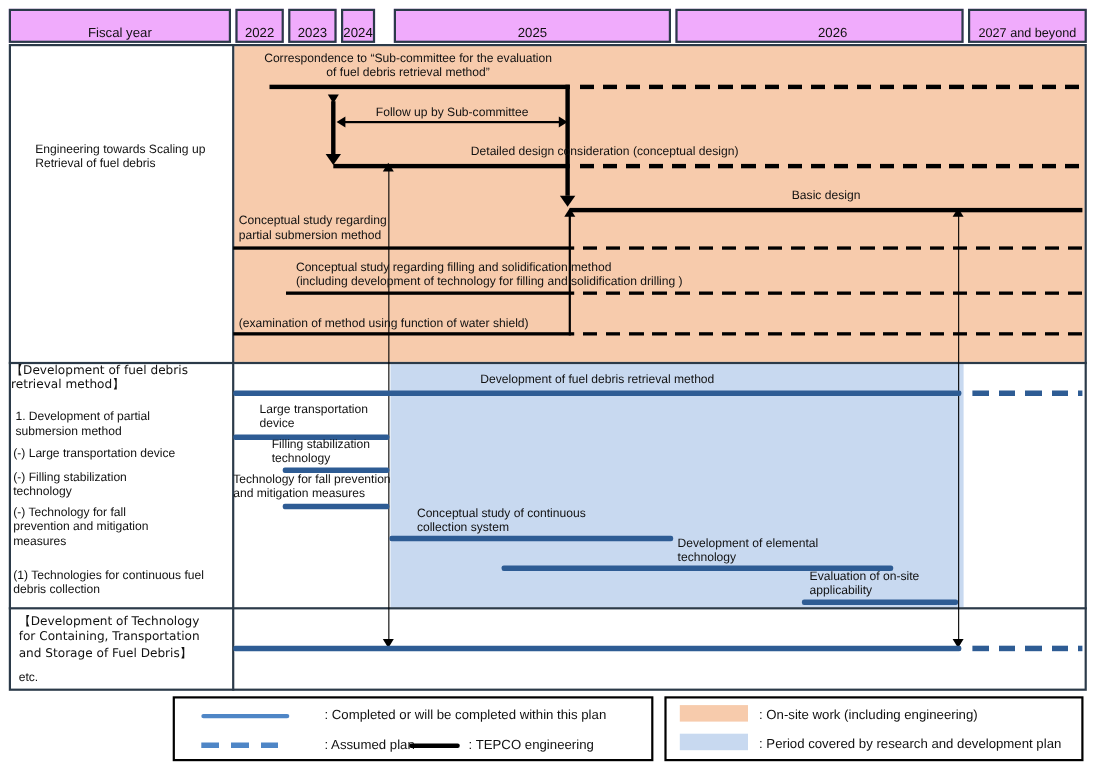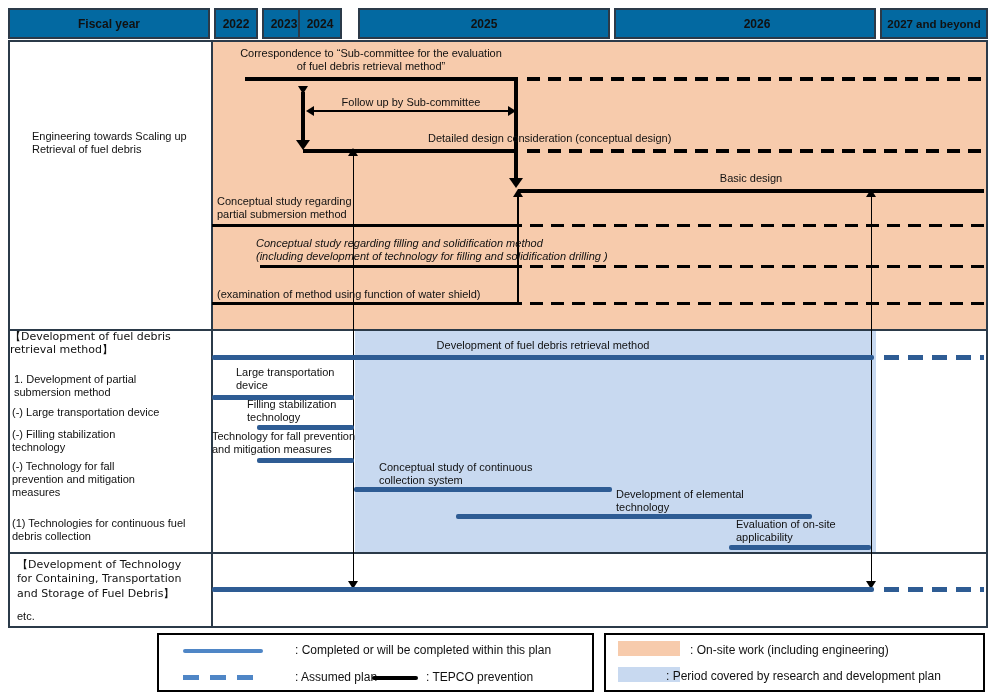--- a/index.html
+++ b/index.html
@@ -8,22 +8,22 @@
     --bar-navy:#2e5c94;
     --legend-blue:#4f86c6;
     --line-black:#000000;
     --frame:#2b3a49;
   }
   html,body{margin:0;padding:0;background:#fff;}
   .canvas{
     position:relative;width:996px;height:695px;background:#fff;
     font-family:"Liberation Sans","DejaVu Sans",sans-serif;color:#111;overflow:hidden;
   }
-  .cell{position:absolute;border:2px solid var(--frame);background:#0369a1;
-    display:flex;align-items:center;justify-content:center;font-size:12px;box-sizing:border-box;font-weight:bold;}
+  .cell{position:absolute;border:2px solid var(--frame);background:#f0abfc;
+    display:flex;align-items:flex-end;justify-content:center;font-size:12px;box-sizing:border-box;}
   .frame{position:absolute;border:2px solid var(--frame);box-sizing:border-box;background:transparent;}
   .region{position:absolute;}
   .vdiv{position:absolute;width:2px;background:var(--frame);}
   .hdiv{position:absolute;height:2px;background:var(--frame);}
   .t{position:absolute;font-size:11px;line-height:1.18;}
   .tc{text-align:center;}
   .cjk{font-family:"DejaVu Sans","Liberation Sans",sans-serif;}
   
   .hl{position:absolute;background:var(--line-black);}
   .hd{position:absolute;background:repeating-linear-gradient(90deg,var(--line-black) 0 13px,transparent 13px 21px);}
@@ -53,21 +53,21 @@
 
   <div class="cell" style="left:8px;top:8px;width:202px;height:31px;">
       <span>Fiscal year</span>
     </div>
   <div class="cell" style="left:214px;top:8px;width:44px;height:31px;">
       <span>2022</span>
     </div>
   <div class="cell" style="left:262px;top:8px;width:44px;height:31px;">
       <span>2023</span>
     </div>
-  <div class="cell" style="left:298px;top:8px;width:44px;height:31px;">
+  <div class="cell" style="left:310px;top:8px;width:31px;height:31px;">
       <span>2024</span>
     </div>
   <div class="cell" style="left:358px;top:8px;width:252px;height:31px;">
       <span>2025</span>
     </div>
   <div class="cell" style="left:614px;top:8px;width:262px;height:31px;padding-left:24px;">
       <span>2026</span>
     </div>
   <div class="cell" style="left:880px;top:8px;width:108px;height:31px;font-size:11.5px;">
       <span>2027 and beyond</span>
@@ -123,21 +123,21 @@
   <div class="ah ah-up-sm" style="left:513px;top:189px;"></div>
 
   <div class="vl" style="left:870.5px;top:196px;width:1.5px;height:385px;"></div>
   <div class="ah ah-up-sm" style="left:866px;top:189px;"></div>
   <div class="ah ah-down-sm" style="left:866px;top:581px;"></div>
 
   <div class="t" style="left:217px;top:195px;width:152px;">Conceptual study regarding partial submersion method</div>
   <div class="hl" style="left:212px;top:224px;width:310px;height:3px;"></div>
   <div class="hd" style="left:530px;top:224px;width:454px;height:3px;"></div>
 
-  <div class="t" style="left:256px;top:237px;width:450px;font-style:italic;"><span>Conceptual study regarding filling and solidification method</span><br><span>(including development of technology for filling and solidification drilling )</span></div>
+  <div class="t" style="left:269px;top:237px;width:450px;"><span>Conceptual study regarding filling and solidification method</span><br><span>(including development of technology for filling and solidification drilling )</span></div>
   <div class="hl" style="left:260px;top:265px;width:262px;height:3px;"></div>
   <div class="hd" style="left:530px;top:265px;width:454px;height:3px;"></div>
 
   <div class="t" style="left:217px;top:275px;width:330px;"><br><span>(examination of method using function of water shield)</span></div>
   <div class="hl" style="left:212px;top:302px;width:310px;height:3px;"></div>
   <div class="hd" style="left:530px;top:302px;width:454px;height:3px;"></div>
 
   <div class="t tc" style="left:212px;top:339px;width:662px;">Development of fuel debris retrieval method</div>
   <div class="bar" style="left:212px;top:355px;width:662px;"></div>
   <div class="bard" style="left:884px;top:355px;width:100px;"></div>
@@ -162,21 +162,21 @@
 
   <div class="bar" style="left:212px;top:587px;width:662px;"></div>
   <div class="bard" style="left:884px;top:587px;width:100px;"></div>
 
   <div class="lbox" style="left:157px;top:633px;width:437px;height:59px;"></div>
   <div class="lsolid" style="left:183px;top:649px;width:80px;"></div>
   <div class="lt" style="left:295px;top:643px;">: Completed or will be completed within this plan</div>
   <div class="ldash" style="left:183px;top:675px;width:80px;"></div>
   <div class="lt" style="left:295px;top:670px;">: Assumed plan</div>
   <div class="lblack" style="left:372px;top:676px;width:46px;"></div>
-  <div class="lt" style="left:426px;top:670px;">: TEPCO prevention</div>
+  <div class="lt" style="left:426px;top:670px;">: TEPCO engineering</div>
 
   <div class="lbox" style="left:604px;top:633px;width:381px;height:59px;"></div>
   <div class="swatch" style="left:618px;top:641px;background:var(--onsite-orange);"></div>
   <div class="lt" style="left:690px;top:643px;">: On-site work (including engineering)</div>
   <div class="swatch" style="left:618px;top:667px;background:var(--rnd-blue);"></div>
-  <div class="lt" style="left:666px;top:669px;">: Period covered by research and development plan</div>
+  <div class="lt" style="left:690px;top:669px;">: Period covered by research and development plan</div>
 
 </div>
 
 </body></html>

